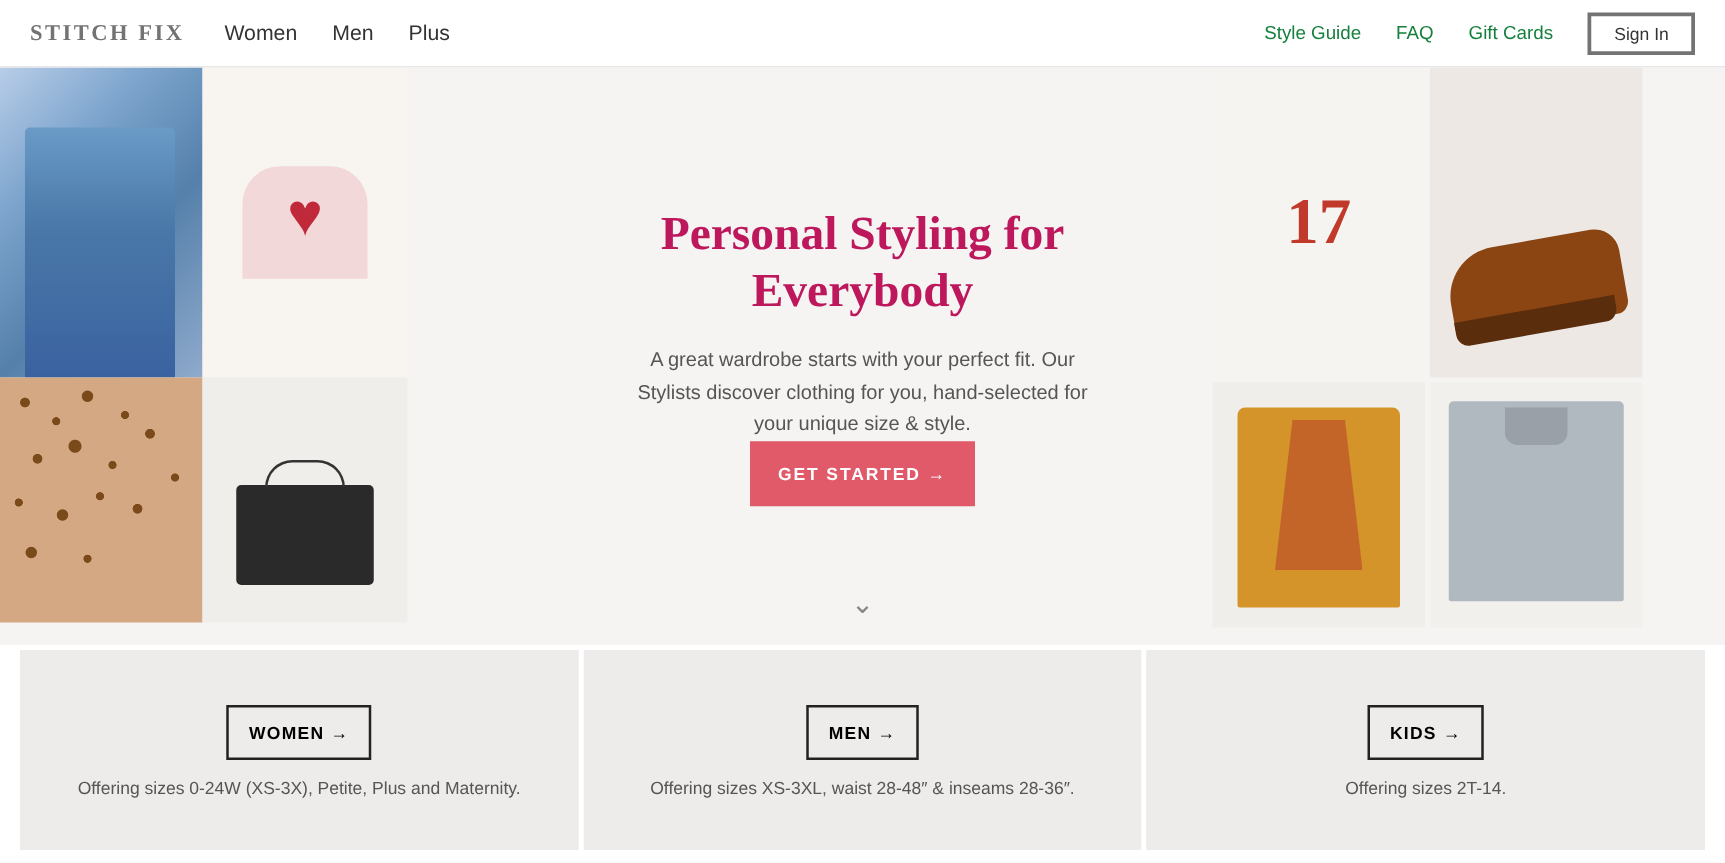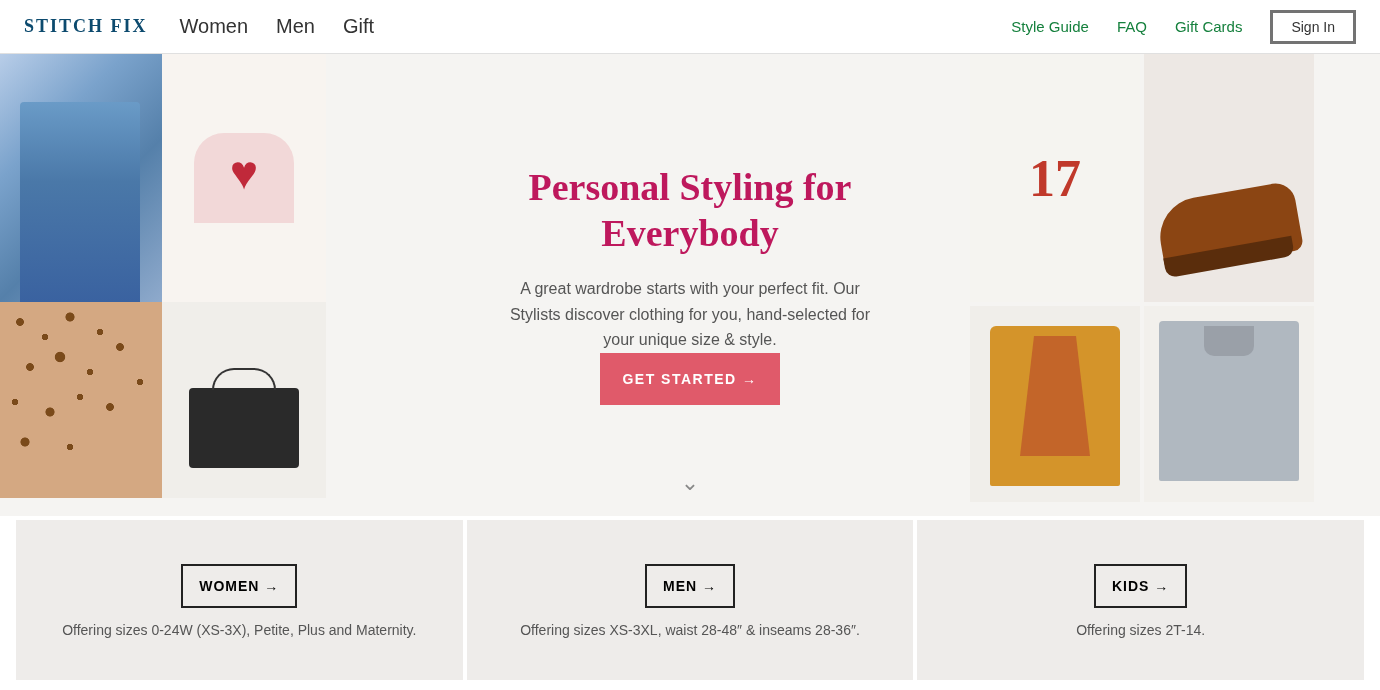--- a/index.html
+++ b/index.html
@@ -15,26 +15,26 @@
       border-bottom: 1px solid #e0e0e0;
       background: #fff;
     }
     .header-left { display: flex; align-items: center; gap: 32px; }
     .logo {
       font-family: 'Georgia', serif;
       font-size: 18px;
       font-weight: bold;
       letter-spacing: 2px;
       text-transform: uppercase;
-      color: #0c4a6e;
+      color: #737373;
     }
     .nav-links { display: flex; gap: 28px; }
     .nav-link {
       font-family: sans-serif;
-      font-size: 20px;
+      font-size: 17px;
       color: #333;
       text-decoration: none;
       cursor: pointer;
     }
     .header-right { display: flex; align-items: center; gap: 28px; }
     .header-right-link {
       font-family: sans-serif;
       font-size: 15px;
       color: #15803d;
       text-decoration: none;
@@ -353,21 +353,21 @@
   </style>
 </head>
 <body>
 
 <header>
   <div class="header-left">
     <span class="logo">STITCH FIX</span>
     <nav class="nav-links">
       <a class="nav-link">Women</a>
       <a class="nav-link">Men</a>
-      <a class="nav-link">Gift</a>
+      <a class="nav-link">Plus</a>
     </nav>
   </div>
   <div class="header-right">
     <a class="header-right-link">Style Guide</a>
     <a class="header-right-link">FAQ</a>
     <a class="header-right-link">Gift Cards</a>
     <button class="sign-in-btn">Sign In</button>
   </div>
 </header>
 

